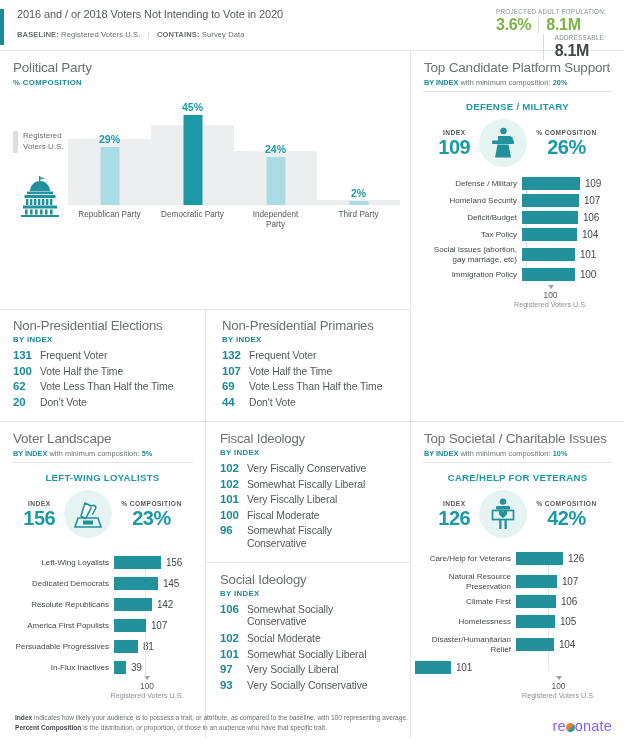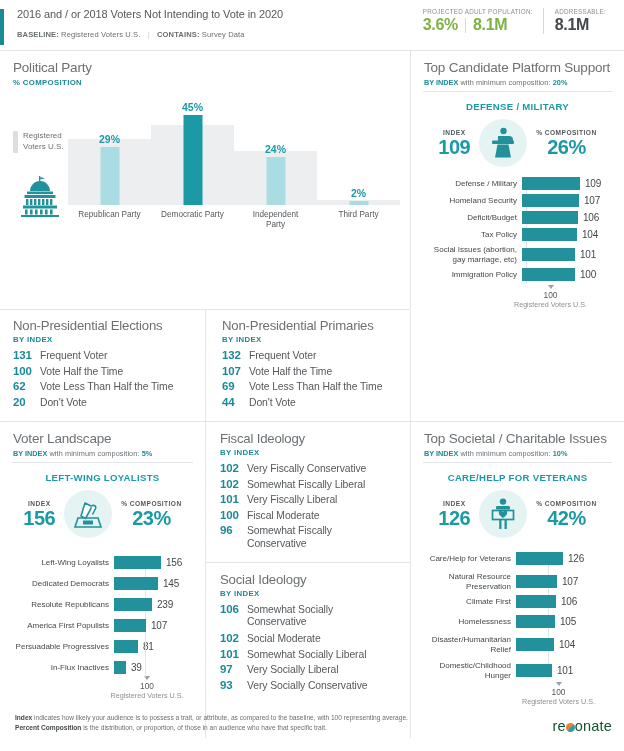--- a/index.html
+++ b/index.html
@@ -22,21 +22,21 @@
     position: absolute; left: 17px; top: 8px;
     font-size: 11px; color: #55595c; font-weight: 400; letter-spacing: -0.1px;
     white-space: nowrap;
   }
   .hdr-sub {
     position: absolute; left: 17px; top: 30px;
     font-size: 7.6px; color: #6b6f72; letter-spacing: .1px; white-space: nowrap;
   }
   .hdr-sub .sep { color: #c9cdd0; padding: 0 5px; }
   .hdr-sub b { font-weight: bold; }
-  .metrics { position: absolute; right: 8px; top: 8px; display: flex; align-items: flex-start; }
+  .metrics { position: absolute; right: 8px; top: 8px; display: flex; align-items: flex-end; flex-direction: column; }
   .metric-grp { padding: 0 10px 0 0; }
   .metric-grp.addr { border-left: 1px solid #d6d9db; padding-left: 11px; }
   .metric-label { font-size: 6.3px; color: #8b9094; letter-spacing: .25px; white-space: nowrap; }
   .metric-vals { display: flex; align-items: baseline; margin-top: 1px; }
   .metric-v { font-size: 16px; font-weight: bold; letter-spacing: -.3px; }
   .green { color: #7cb342; }
   .dark { color: #44484b; }
   .vbar { width: 1px; height: 15px; background: #d6d9db; margin: 0 7px; align-self: center; }
 
   
@@ -117,21 +117,21 @@
   .hb-gridline { position: absolute; width: 1px; background: #e2e5e7; }
   .hb-footer { text-align: center; margin-top: 2px; }
   .hb-tri { width: 0; height: 0; border-left: 3.5px solid transparent; border-right: 3.5px solid transparent; border-top: 4px solid #9aa0a4; margin: 0 auto; }
   .hb-100 { font-size: 8.4px; color: #55595c; margin-top: 1px; }
   .hb-base { font-size: 7.2px; color: #8b9094; margin-top: 0px; }
 
   
   .footer { position: absolute; left: 0; bottom: 0; width: 624px; height: 50px; }
   .foot-txt { position: absolute; left: 15px; top: 12px; font-size: 6.6px; color: #6b6f72; line-height: 10px; }
   .foot-txt b { color: #44484b; font-weight: bold; }
-  .logo { position: absolute; right: 12px; top: 17px; font-size: 14.5px; color: #14532d; letter-spacing: .2px; }
+  .logo { position: absolute; right: 12px; top: 17px; font-size: 14.5px; color: #8b5cf6; letter-spacing: .2px; }
   .logo .dot { display: inline-block; width: 9px; height: 9px; border-radius: 50%;
     background: linear-gradient(135deg,#e8803a 50%, #2f9aa8 50%); vertical-align: -1px; }
 </style>
 </head>
 <body>
 
 <div class="page">
 
   <div class="header">
     <div class="header-accent"></div>
@@ -421,21 +421,21 @@
           <div class="hb-track">
               <div class="hb-fill" style="width:44px"></div>
             </div>
           <div class="hb-val">145</div>
         </div>
         <div class="hb-row" style="margin-bottom:8px">
           <div class="hb-label" style="width:110px">Resolute Republicans</div>
           <div class="hb-track">
               <div class="hb-fill" style="width:38px"></div>
             </div>
-          <div class="hb-val">239</div>
+          <div class="hb-val">142</div>
         </div>
         <div class="hb-row" style="margin-bottom:8px">
           <div class="hb-label" style="width:110px">America First Populists</div>
           <div class="hb-track">
               <div class="hb-fill" style="width:32px"></div>
             </div>
           <div class="hb-val">107</div>
         </div>
         <div class="hb-row" style="margin-bottom:8px">
           <div class="hb-label" style="width:110px">Persuadable Progressives</div>
@@ -584,22 +584,20 @@
         </div>
         <div class="hb-row" style="margin-bottom:7px">
           <div class="hb-label" style="width:101px">Disaster/Humanitarian
 Relief</div>
           <div class="hb-track">
               <div class="hb-fill" style="width:38px"></div>
             </div>
           <div class="hb-val">104</div>
         </div>
         <div class="hb-row" style="margin-bottom:1px">
-          <div class="hb-label" style="width:101px">Domestic/Childhood
-Hunger</div>
           <div class="hb-track">
               <div class="hb-fill" style="width:36px"></div>
             </div>
           <div class="hb-val">101</div>
         </div>
         <div class="hb-footer" style="margin-left:78px">
           <div class="hb-tri"></div>
           <div class="hb-100">100</div>
           <div class="hb-base">Registered Voters U.S.</div>
         </div>

